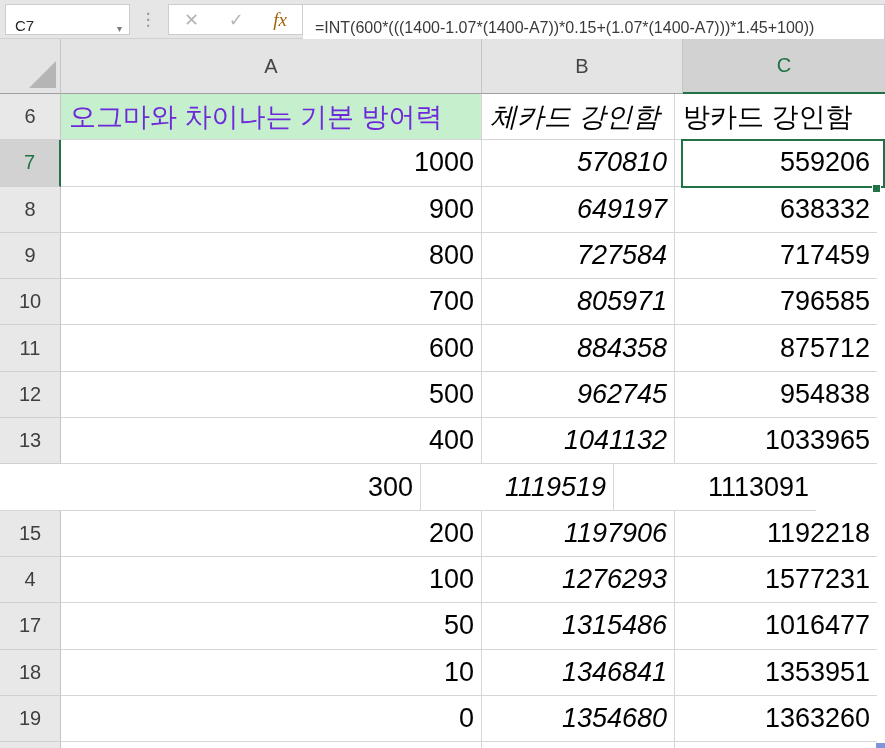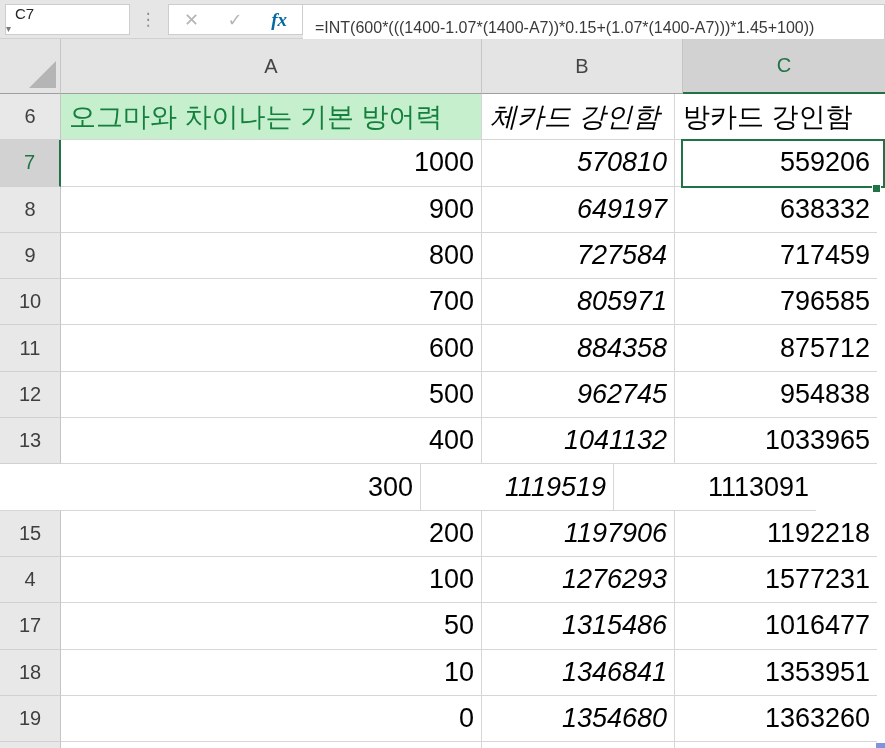--- a/index.html
+++ b/index.html
@@ -4,34 +4,34 @@
 <style>
   * { margin:0; padding:0; box-sizing:border-box; }
   html,body { width:885px; height:748px; overflow:hidden; }
   body { font-family:"Liberation Sans","DejaVu Sans",sans-serif; background:#fff; }
   .app { position:relative; width:885px; height:748px; overflow:hidden; background:#fff; }
 
   
   .formula-strip { position:absolute; left:0; top:0; width:885px; height:39px;
                    background:#e6e6e6; border-bottom:1px solid #d1d1d1; }
   .name-box { position:absolute; left:5px; top:4px; width:125px; height:31px;
-              background:#fff; border:1px solid #cdcdcd; display:flex; align-items:flex-start;flex-direction:column; }
+              background:#fff; border:1px solid #cdcdcd; display:flex; align-items:flex-end; }
   .name-box .nb-text { padding-left:9px; font-size:15px; color:#262626; flex:1; }
   .name-box .nb-arrow { font-size:10px; color:#7a7a7a; padding-right:7px; }
   .fb-dots { position:absolute; left:140px; top:4px; width:16px; height:31px;
              display:flex; align-items:center; justify-content:center;
              color:#8f8f8f; font-size:17px; letter-spacing:0; }
   .fb-buttons { position:absolute; left:168px; top:4px; width:135px; height:31px;
                 background:#fff; border:1px solid #cdcdcd;
                 display:flex; align-items:center; justify-content:space-between;
                 padding:0 15px; }
   .fb-cancel { color:#b6b6b6; font-size:18px; }
   .fb-enter  { color:#b6b6b6; font-size:18px; }
-  .fb-fx     { color:#0369a1; font-size:19px; font-style:italic;
-               font-family:"Liberation Serif","DejaVu Serif",serif; font-weight:bold; }
+  .fb-fx     { color:#a16207; font-size:19px; font-style:italic;
+               font-family:"Liberation Serif","DejaVu Serif",serif; font-weight:normal; }
   .formula-box { position:absolute; left:303px; top:4px; width:582px; height:48px;
                  background:#fff; border:1px solid #cdcdcd; border-left:none;
                  display:flex; align-items:center; overflow:hidden; }
   .formula-box .formula-text { padding-left:12px; font-size:16px; color:#3a3a3a;
                  white-space:nowrap; }
 
   
   .sheet { position:absolute; left:0; top:39px; width:885px; height:709px; background:#fff; }
 
   .header-row { display:flex; width:885px; height:55px; background:#e6e6e6; }
@@ -54,21 +54,21 @@
              border-right:1px solid #c5c5c5; border-bottom:1px solid #d0d0d0; }
   .rowhead.selected { background:#d2d2d2; color:#217346; border-right:2px solid #217346; }
   .cell { display:flex; align-items:center; background:#fff; overflow:hidden;
           border-right:1px solid #d6d6d6; border-bottom:1px solid #d6d6d6;
           font-size:27px; color:#000; white-space:nowrap; }
   .cell.col-a { width:421px; }
   .cell.col-b { width:193px;font-style:italic; }
   .cell.col-c { width:202px; border-right:none; }
   .cell.num { justify-content:flex-end; padding-right:7px; }
   .cell.txt { justify-content:flex-start; padding-left:8px; }
-  .cell.good { background:#c6efce; color:#15803d; }
+  .cell.good { background:#c6efce; color:#6d28d9; }
 
   .partial-row { display:flex; width:885px; height:6px; overflow:hidden; }
   .partial-row .rowhead { height:40px; }
   .partial-row .cell { height:40px; }
 
   
   .sel-overlay { position:absolute; left:681px; top:139px; width:204px; height:49px;
                  border:2px solid #217346; pointer-events:none; }
   .fill-handle { position:absolute; left:190px; top:44px; width:7px; height:7px;
                  background:#217346; box-shadow:0 0 0 1px #ffffff; }

